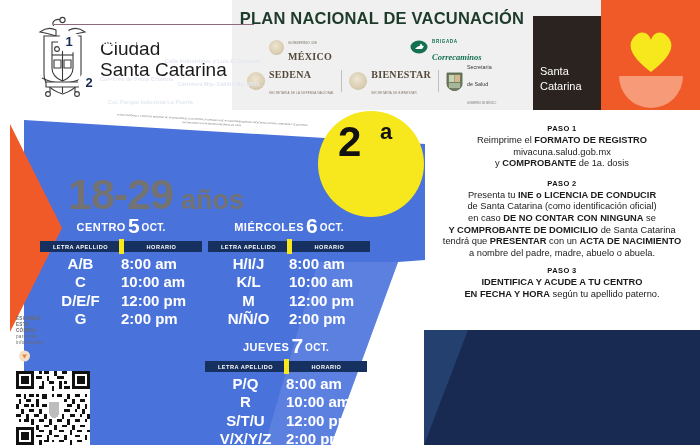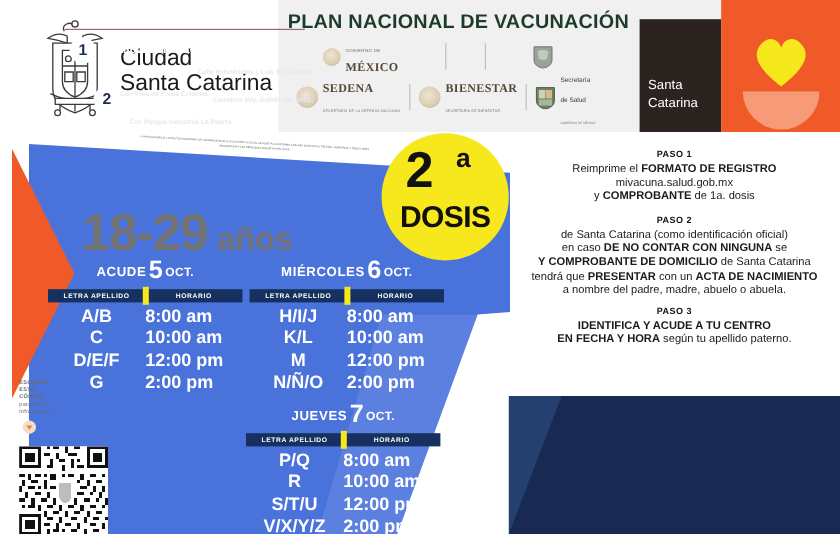--- a/index.html
+++ b/index.html
@@ -206,20 +206,31 @@
 
   <div class="logo-row r1">
     <div class="logo-cell">
       <span class="eagle"></span>
       <span class="logo-txt">
         <span class="logo-top">GOBIERNO DE</span><br>
         <span class="logo-main">MÉXICO</span>
       </span>
     </div>
     <span class="logo-sep"></span>
+    <div class="logo-cell">
+      <svg class="brig-mark" viewBox="0 0 18 14">
+        <ellipse cx="9" cy="7" rx="8.5" ry="6.5" fill="#14704f"></ellipse>
+        <path d="M5 9 q4 -5 9 -3 l-2 3z" fill="#fff"></path>
+        <circle cx="11" cy="5" r="1.1" fill="#fff"></circle>
+      </svg>
+      <span class="brig-txt">
+        <span class="brig-top">BRIGADA</span><br>
+        <span class="brig-main">Correcaminos</span>
+      </span>
+    </div>
     <span class="logo-sep"></span>
     <div class="logo-cell">
       <svg class="gob-shield" viewBox="0 0 17 19">
         <path d="M1 1 h15 v11 q0 5 -7.5 7 Q1 17 1 12z" fill="#9aa39a" stroke="#6b726b" stroke-width=".8"></path>
         <path d="M4 5 q5 -3 9 0 l-1 6 q-3 2 -7 0z" fill="#c3c8c0"></path>
       </svg>
     </div>
   </div>
 
   <div class="logo-row r2">
@@ -272,26 +283,25 @@
   <div class="orange-tri"></div>
   <div class="disclaimer">LA APLICACIÓN DE LA POLÍTICA NACIONAL DE VACUNACIÓN DE LOS CONTRA LA COVID-19 SUJETA A DISPONIBILIDAD DEL BIOLÓGICO, FECHAS, HORARIOS Y SEDES PARA VACUNACIÓN A LAS PERSONAS INSCRITAS EN LISTA.</div>
 
   <div class="age-line">
     <span class="age-num">18-29</span><span class="age-word">años</span>
   </div>
 
   <div class="dose-badge">
     <span class="dose-2">2</span>
     <span class="dose-sup">a</span>
-    <span class="dose-word">DOSIS</span>
   </div>
 
   <div class="sched t0">
     <div class="sched-head">
-      <span class="sched-dow">ACUDE</span><span class="sched-day">5</span><span class="sched-mon">OCT.</span>
+      <span class="sched-dow">CENTRO</span><span class="sched-day">5</span><span class="sched-mon">OCT.</span>
     </div>
     <div class="sched-bar">
       <span class="col">LETRA APELLIDO</span>
       <span class="divider"></span>
       <span class="col">HORARIO</span>
     </div>
     <div class="sched-rows">
       <div class="sched-row">
         <span class="letters">A/B</span>
         <span class="time">8:00 am</span>
@@ -489,20 +499,21 @@
   <div class="pasos">
     <div>
       <div class="paso-title">PASO 1</div>
       <div class="paso-line">Reimprime el <b>FORMATO DE REGISTRO</b></div>
       <div class="paso-line"><span class="sm">mivacuna.salud.gob.mx</span></div>
       <div class="paso-line">y <b>COMPROBANTE</b> de 1a. dosis</div>
     </div>
     <div class="paso-gap"></div>
     <div>
       <div class="paso-title">PASO 2</div>
+      <div class="paso-line">Presenta tu <b>INE o LICENCIA DE CONDUCIR</b></div>
       <div class="paso-line"><span class="sm">de Santa Catarina (como identificación oficial)</span></div>
       <div class="paso-line"><span class="sm">en caso <b>DE NO CONTAR CON NINGUNA</b> se</span></div>
       <div class="paso-line"><span class="sm"><b>Y COMPROBANTE DE DOMICILIO</b> de Santa Catarina</span></div>
       <div class="paso-line"><span class="sm">tendrá que <b>PRESENTAR</b> con un <b>ACTA DE NACIMIENTO</b></span></div>
       <div class="paso-line"><span class="sm">a nombre del padre, madre, abuelo o abuela.</span></div>
     </div>
     <div class="paso-gap sm"></div>
     <div>
       <div class="paso-title">PASO 3</div>
       <div class="paso-line"><span class="sm"><b>IDENTIFICA Y ACUDE A TU CENTRO</b></span></div>

